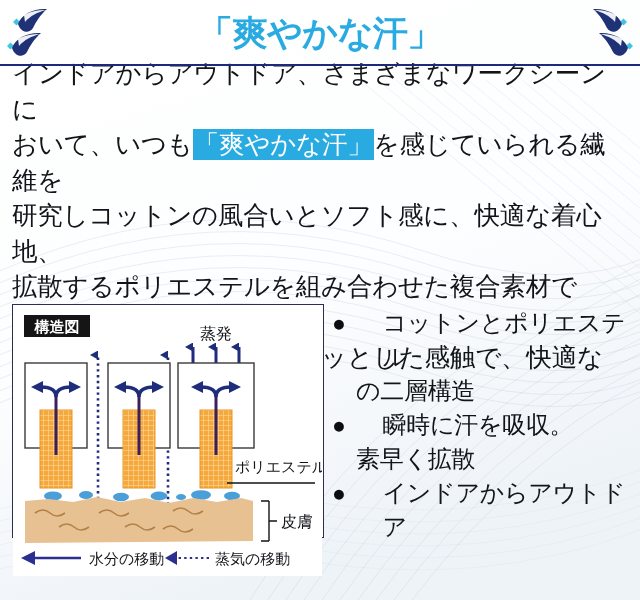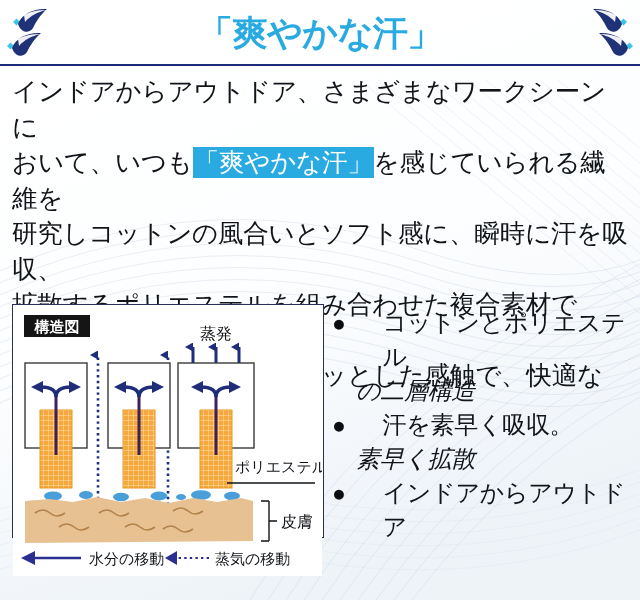--- a/index.html
+++ b/index.html
@@ -70,21 +70,21 @@
     color: #1b2a7a;
     line-height: 1;
   }
   .header-title .accent {
     color: #29abe2;
   }
 
   
   .body-copy {
     position: absolute;
-    left: 12px; top: 74px;
+    left: 12px; top: 56px;
     width: 616px;
     z-index: 2;
     font-size: 25.5px;
     line-height: 35.5px;
     color: #111418;
     letter-spacing: -0.2px;
   }
   .body-copy .hl {
     background: #29abe2;
     color: #ffffff;
@@ -124,21 +124,20 @@
     line-height: 34px;
     color: #0b0d10;
     margin-right: 1px;
   }
   .bullet-text {
     flex: 1 1 auto;
     margin-left: 36px;
   }
   .bullet-cont {
     padding-left: 24px;
-    font-style: italic;
   }
 </style>
 </head>
 <body>
 
 <div id="page">
 
   <svg class="bg-weave" viewBox="0 0 640 600" width="640" height="600" preserveAspectRatio="none">
     <defs>
       <linearGradient id="bgGrad" x1="0" y1="0" x2="0.35" y2="1">
@@ -242,21 +241,21 @@
         </g>
       </g>
     </svg>
 
     <div class="header-rule"></div>
   </div>
 
   <div class="body-copy">
     <div>インドアからアウトドア、さまざまなワークシーンに</div>
     <div><span>おいて、いつも</span><span class="hl">「爽やかな汗」</span><span>を感じていられる繊維を</span></div>
-    <div>研究しコットンの風合いとソフト感に、瞬時に汗を吸収、</div>
+    <div>研究しコットンの風合いとソフト感に、快適な着心地、</div>
     <div>拡散するポリエステルを組み合わせた複合素材です。</div>
     <div>さまざまな状況にも、サラッとした感触で、快適な着心地</div>
     <div>を維持します。</div>
   </div>
 
   <div class="diagram-panel">
     <svg class="diagram-svg" viewBox="0 0 309 271" width="309" height="271">
       <defs>
 
         <pattern id="meshOrange" width="5" height="5" patternUnits="userSpaceOnUse">
@@ -374,21 +373,21 @@
       <div class="bullet-row">
         <span class="bullet-mark">●</span>
         <span class="bullet-text">コットンとポリエステル</span>
       </div>
       <div class="bullet-cont">の二層構造</div>
     </div>
 
     <div>
       <div class="bullet-row">
         <span class="bullet-mark">●</span>
-        <span class="bullet-text">汗を素早く吸収。</span>
+        <span class="bullet-text">瞬時に汗を吸収。</span>
       </div>
       <div class="bullet-cont">素早く拡散</div>
     </div>
 
     <div>
       <div class="bullet-row">
         <span class="bullet-mark">●</span>
         <span class="bullet-text">インドアからアウトドア</span>
       </div>
     </div>

